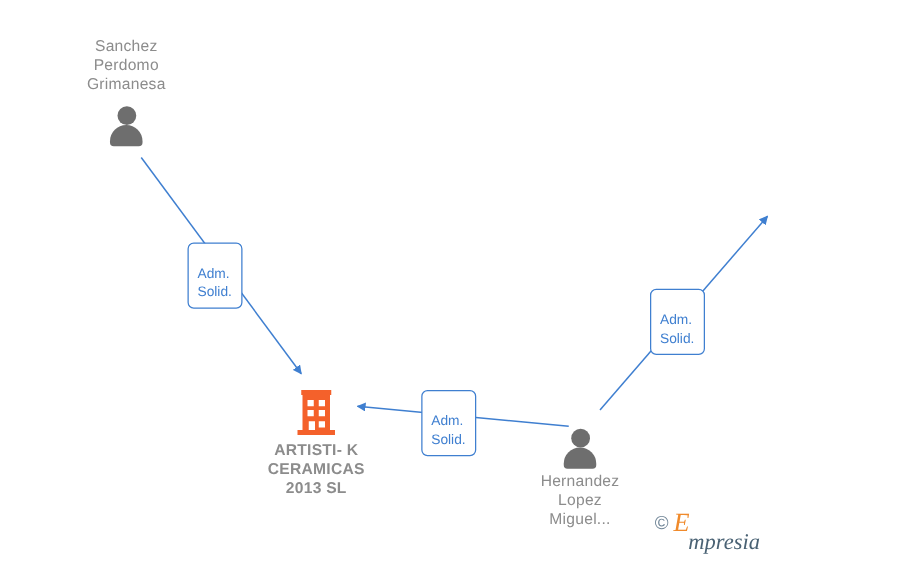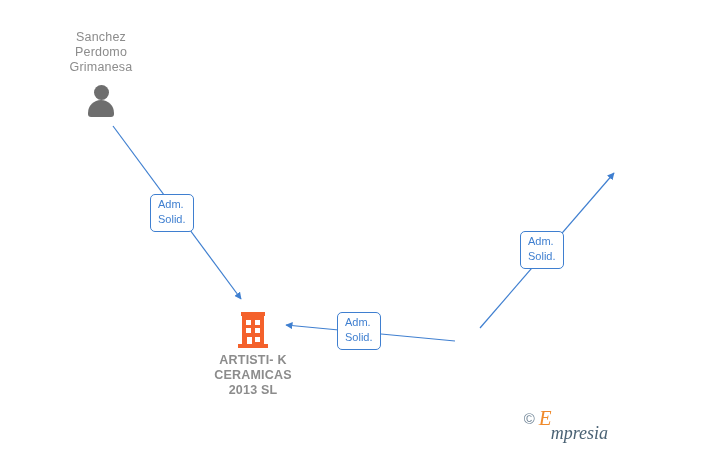--- a/index.html
+++ b/index.html
@@ -133,21 +133,21 @@
 
   
   .edge-label {
     position: absolute;
     background: #ffffff;
     border: 1px solid #3f7fd0;
     border-radius: 5px;
     color: #3f7fd0;
     font-size: 11px;
     line-height: 15px;
-    padding: 2px 7px 4px 7px;
+    padding: 17px 7px 4px 7px;
     text-align: left;
     white-space: pre-line;
     z-index: 4;
   }
 
   
   #watermark {
     position: absolute;
     right: 8px;
     bottom: 8px;
@@ -223,20 +223,31 @@
         <div class="win" style="left:17px; top:16px;"></div>
         <div class="win" style="left:17px; top:25px;"></div>
         <div class="door"></div>
       </div>
     </div>
     <div class="node-label below bold">ARTISTI- K
 CERAMICAS
 2013  SL</div>
   </div>
 
+  <div class="node" style="left:464px; top:333px;">
+    <div class="icon-wrap">
+      <div class="person">
+        <div class="head"></div>
+        <div class="body"></div>
+      </div>
+    </div>
+    <div class="node-label below">Hernandez
+Lopez
+Miguel...</div>
+  </div>
 
   <div class="edge-label" style="left:150px; top:194px;">Adm.
 Solid.</div>
 
   <div class="edge-label" style="left:337px; top:312px;">Adm.
 Solid.</div>
 
   <div class="edge-label" style="left:520px; top:231px;">Adm.
 Solid.</div>
 

